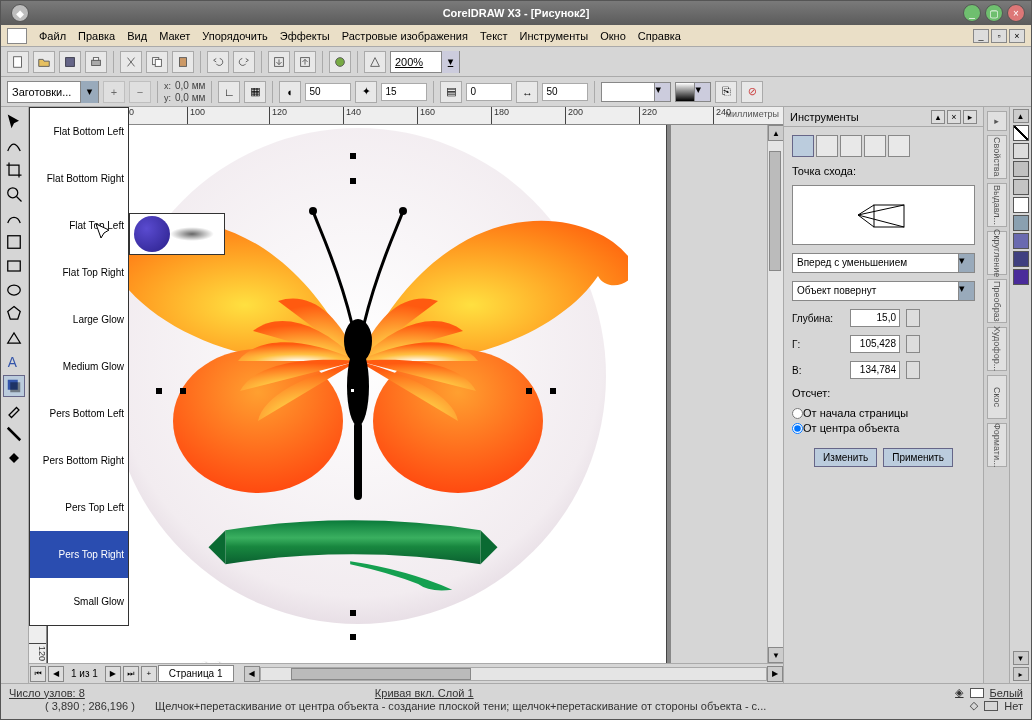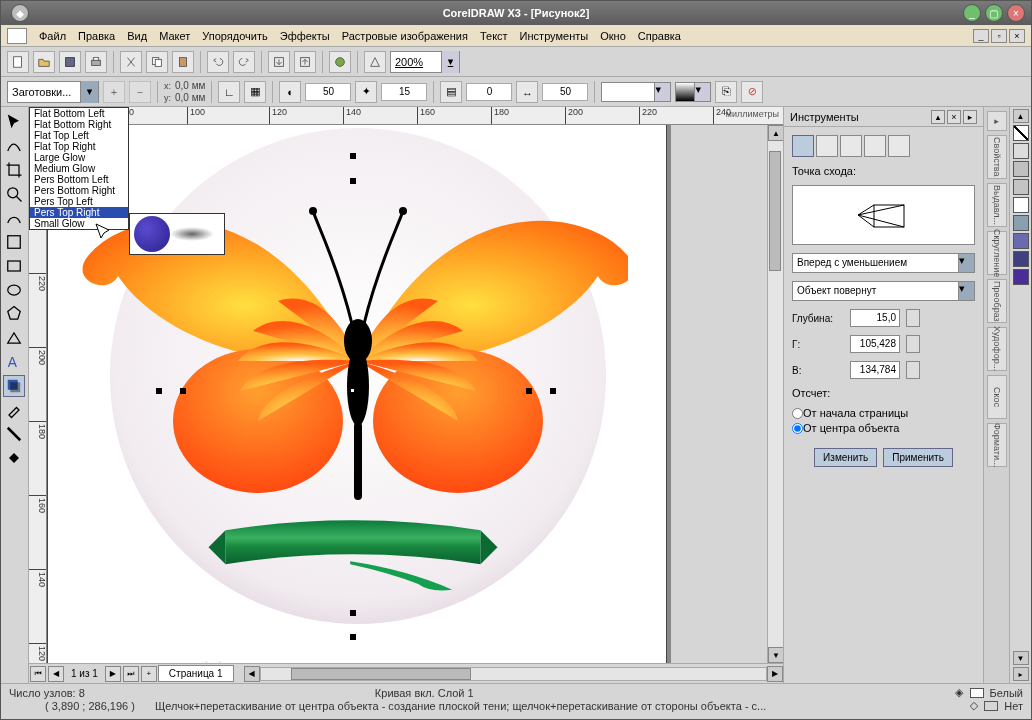--- a/index.html
+++ b/index.html
@@ -16,21 +16,21 @@
 .menubar span { cursor: default; }
 .menubar .right-ctrls { margin-left: auto; display: flex; gap: 2px; }
 .menubar .right-ctrls div { width: 16px; height: 14px; border: 1px solid #888; background: #ddd; display:flex;align-items:center;justify-content:center;font-size:9px; }
 .toolbar1, .toolbar2 { height: 30px; background: #d6d6d6; border-bottom: 1px solid #aaa; display: flex; align-items: center; padding: 0 6px; gap: 4px; }
 .tbtn { width: 22px; height: 22px; border: 1px solid #aaa; background: #e8e8e8; display: flex; align-items: center; justify-content: center; }
 .tbtn svg { width: 14px; height: 14px; }
 .sep { width: 1px; height: 22px; background: #aaa; margin: 0 2px; }
 .zoom-field { display: flex; align-items: center; border: 1px solid #888; background: #fff; height: 22px; text-decoration: underline; }
 .zoom-field input { border: none; width: 50px; padding: 0 4px; font-size: 11px; outline: none; }
 .zoom-field .dd { width: 18px; height: 22px; background: #ccd; border-left: 1px solid #888; display:flex;align-items:center;justify-content:center; }
-.toolbar2 .numbox { width: 46px; height: 18px; border: 1px solid #aaa; background: #fff; text-align: center; padding: 0 3px; line-height: 16px; font-size: 10px; }
+.toolbar2 .numbox { width: 46px; height: 18px; border: 1px solid #aaa; background: #fff; text-align: left; padding: 0 3px; line-height: 16px; font-size: 10px; }
 .toolbar2 .lbl { font-size: 10px; color: #444; }
 .preset-combo { display: flex; align-items: center; border: 1px solid #888; background: #fff; height: 22px; width: 92px; }
 .preset-combo span { flex: 1; padding: 0 4px; }
 .preset-combo .dd { width: 18px; height: 22px; background: #9ab; border-left: 1px solid #888; display:flex;align-items:center;justify-content:center; }
 .fillbox { width: 70px; height: 20px; border: 1px solid #888; background: #fff; display:flex; }
 .fillbox .sw { flex:1; }
 .fillbox .dd { width:16px; background:#ccd; border-left:1px solid #888; }
 .body { flex: 1; display: flex; overflow: hidden; position: relative; }
 .toolbox { width: 28px; background: #d6d6d6; border-right: 1px solid #aaa; display: flex; flex-direction: column; gap: 2px; padding: 4px 2px; }
 .toolbox .tool { width: 22px; height: 22px; border: 1px solid transparent; display: flex; align-items: center; justify-content: center; }
@@ -53,21 +53,21 @@
 .vscroll .track { flex:1; background:#e5e5e5; position:relative; }
 .vscroll .thumb { position:absolute; left:1px; width:12px; top:10px; height:120px; background:#bbb; border:1px solid #888; }
 .tabbar { height: 20px; background: #d6d6d6; display: flex; align-items: center; border-top: 1px solid #aaa; }
 .tabbar .navbtn { width:16px; height:16px; border:1px solid #888; background:#ddd; margin:0 1px; display:flex;align-items:center;justify-content:center;font-size:8px; }
 .tabbar .pginfo { padding: 0 6px; font-size:10px; }
 .tabbar .tab { padding: 2px 10px; background: #fff; border: 1px solid #888; font-size:10px; }
 .hscroll { flex:1; display:flex; align-items:center; margin-left:10px; }
 .hscroll .track { flex:1; height:14px; background:#e5e5e5; border:1px solid #aaa; position:relative; }
 .hscroll .thumb { position:absolute; top:0; left:30px; width:180px; height:12px; background:#bbb; border:1px solid #888; }
 .statusbar { height: 36px; background: #d6d6d6; border-top: 1px solid #aaa; display:flex; flex-direction:column; font-size:10px; color:#333; padding:2px 8px; }
-.statusbar .row { display:flex; gap:30px; align-items:center; }
+.statusbar .row { display:flex; gap:30px; align-items:center;text-decoration:underline; }
 .statusbar .row2 { display:flex; gap:20px; align-items:center;margin-left:36px; }
 .fillinfo { margin-left:auto; display:flex; align-items:center; gap:6px; }
 .fillinfo .sw { width:14px; height:10px; border:1px solid #555; }
 
 .dockers { width: 200px; background: #d6d6d6; border-left: 1px solid #aaa; display:flex; }
 .docker-main { flex:1; display:flex; flex-direction:column; }
 .docker-title { height: 20px; background: #d6d6d6; display:flex; align-items:center; padding:0 6px; border-bottom:1px solid #aaa; }
 .docker-title span { font-size:11px; }
 .docker-title .ctrls { margin-left:auto; display:flex; gap:2px; }
 .docker-title .ctrls div { width:14px;height:14px;border:1px solid #888;background:#ddd;font-size:9px;display:flex;align-items:center;justify-content:center; }
@@ -92,21 +92,21 @@
 .docker-strip .sbtn { width:20px; height:44px; border:1px solid #aaa; background:#e0e0e0; writing-mode:vertical-rl; font-size:9px; display:flex;align-items:center;justify-content:center; color:#555; }
 .docker-strip .sbtn.sq { height:20px; writing-mode:horizontal-tb; }
 
 .palette { width: 22px; background:#d6d6d6; border-left:1px solid #aaa; display:flex; flex-direction:column; align-items:center; padding:2px 0; gap:2px; }
 .palette .cs { width:16px; height:16px; border:1px solid #555; }
 .palette .arr { width:16px; height:14px; background:#ccc; border:1px solid #888; font-size:8px; display:flex;align-items:center;justify-content:center; }
 .palette .nocol { background:#fff; position:relative; }
 .palette .nocol::after { content:""; position:absolute; left:0; top:0; right:0; bottom:0; background:linear-gradient(45deg,transparent 45%,#000 45%,#000 55%,transparent 55%); }
 
 .preset-list { position:absolute; left:0; top:0; width:100px; background:#fff; border:1px solid #333; z-index:50; }
-.preset-list .itm { padding:0 4px; font-size:10px; white-space:nowrap; }
+.preset-list .itm { padding:18px 4px; font-size:10px; white-space:nowrap;text-align:right; }
 .preset-list .itm.sel { background:#2a4db0; color:#fff; }
 .preset-preview { position:absolute; left:100px; top:106px; width:96px; height:42px; background:#fff; border:1px solid #333; z-index:51; display:flex; align-items:center; }
 .preset-preview .ball { width:36px; height:36px; border-radius:50%; background:radial-gradient(circle at 35% 35%, #5a4bd0, #2a208a); margin-left:4px; }
 .preset-preview .shad { width:44px; height:14px; background:radial-gradient(ellipse, rgba(0,0,0,.6), transparent 70%); }
 .units { position:absolute; right:4px; top:2px; font-size:9px; color:#555; }
 .cursor { position:absolute; left:66px; top:116px; z-index:60; }
 </style>
 </head>
 <body>
 

